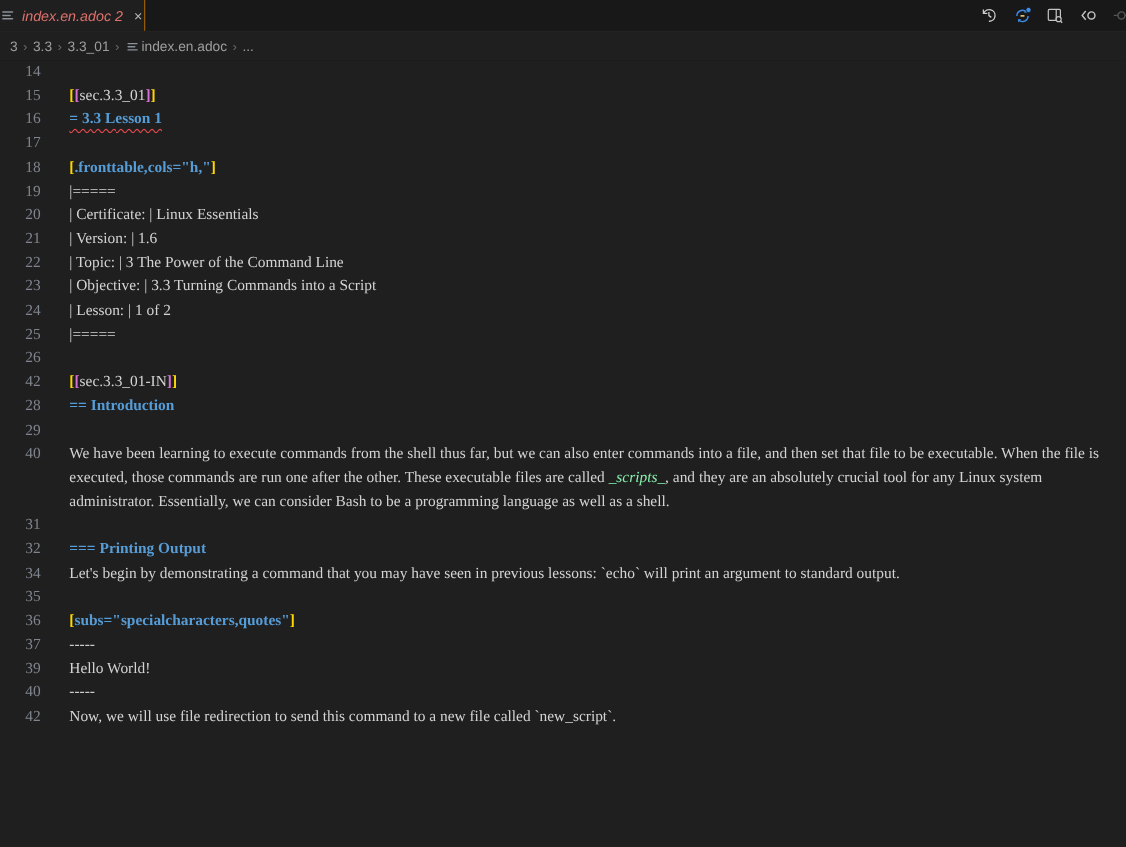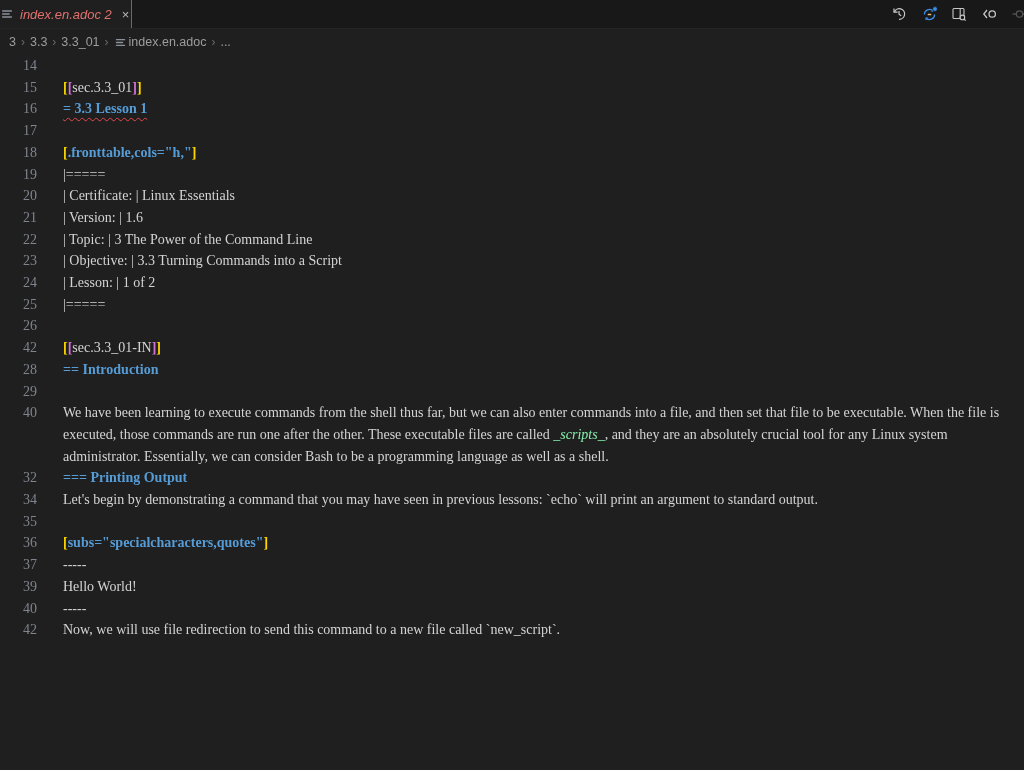--- a/index.html
+++ b/index.html
@@ -186,20 +186,24 @@
       </div>
       <div class="row">
         <div class="gutter">29</div>
         <div class="code"></div>
       </div>
       <div class="row">
         <div class="gutter">40</div>
         <div class="code"><span class="plain">We have been learning to execute commands from the shell thus far, but we can also enter commands into a file, and then set that file to be executable. When the file is executed, those commands are run one after the other. These executable files are called </span><span class="italic">_scripts_</span><span class="plain">, and they are an absolutely crucial tool for any Linux system administrator. Essentially, we can consider Bash to be a programming language as well as a shell.</span></div>
       </div>
       <div class="row">
+        <div class="gutter">31</div>
+        <div class="code"></div>
+      </div>
+      <div class="row">
         <div class="gutter">32</div>
         <div class="code"><span class="heading">=== Printing Output</span></div>
       </div>
       <div class="row">
         <div class="gutter">34</div>
         <div class="code"><span class="plain">Let's begin by demonstrating a command that you may have seen in previous lessons: `echo` will print an argument to standard output.</span></div>
       </div>
       <div class="row">
         <div class="gutter">35</div>
         <div class="code"></div>

